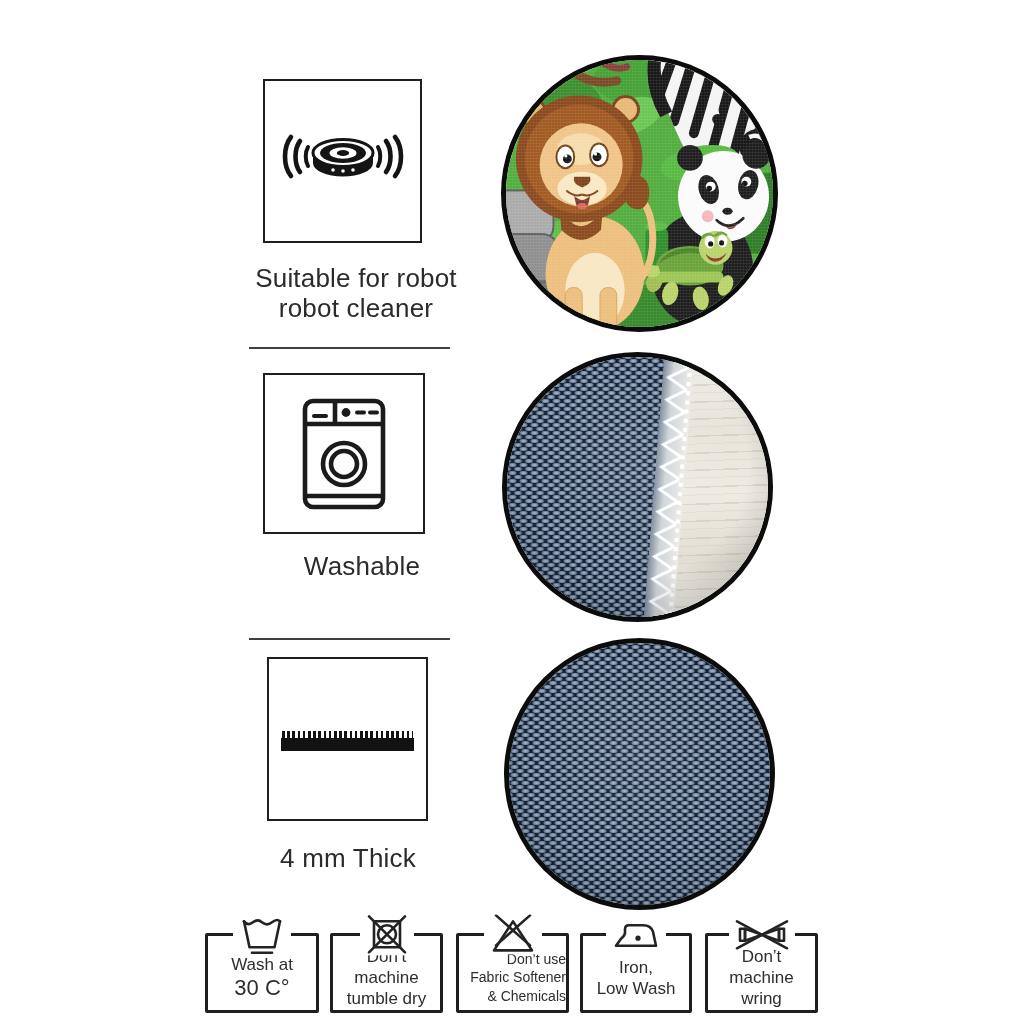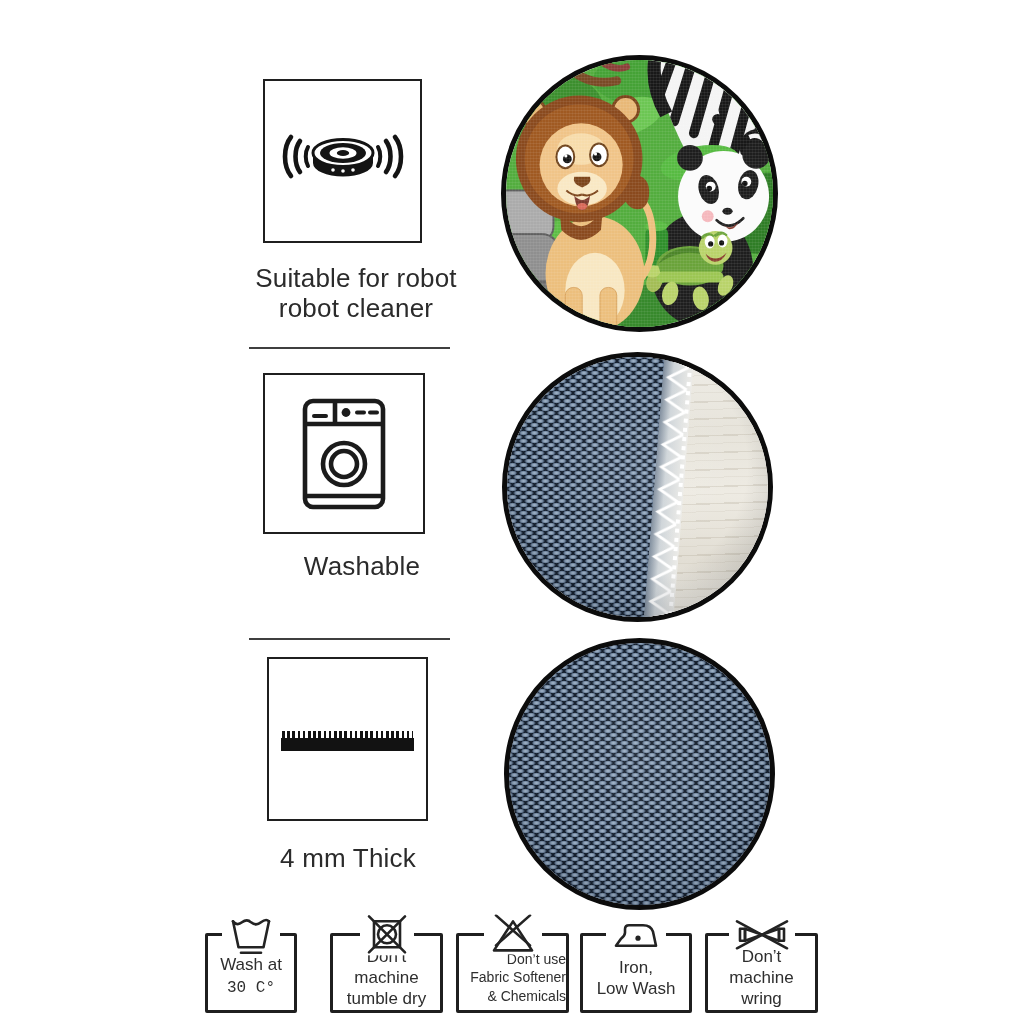--- a/index.html
+++ b/index.html
@@ -54,31 +54,31 @@
 
   .stitch{position:absolute;left:147px;top:-5%;height:110%;width:30px;transform:rotate(4.5deg);}
 
   .fabric-grain{position:absolute;inset:0;
     background:repeating-linear-gradient(0deg,rgba(255,255,255,.07) 0 1px,transparent 1px 3px),
                repeating-linear-gradient(90deg,rgba(255,255,255,.05) 0 1px,transparent 1px 3px);}
 
   
   .badge{position:absolute;top:912px;height:80px;border:3.5px solid #1f1f1f;border-radius:2px;
          background:#fff;box-sizing:border-box;}
-  #badge1{left:205px;width:92px;}
+  #badge1{left:205px;width:114px;}
   #badge2{left:330px;width:113px;}
   #badge3{left:456px;width:113px;}
   #badge4{left:580px;width:112px;}
   #badge5{left:705px;width:113px;}
   .bicon{position:absolute;left:50%;top:0;transform:translate(-50%,-54%);
          background:#fff;padding:0 6px;line-height:0;}
   .btext{display:flex;flex-direction:column;justify-content:center;align-items:center;
          height:100%;box-sizing:border-box;padding-top:9px;
          font-size:17px;line-height:21px;text-align:center;color:#2e2e2e;}
-  #badge1 .line-big{font-size:16px;line-height:26px;font-family:Liberation Mono, monospace;}
+  #badge1 .line-big{font-size:22px;line-height:26px;}
   #badge3 .btext{font-size:14px;line-height:18.5px;align-items:flex-end;}
   .bstroke{fill:none;stroke:#232323;stroke-width:2.6;stroke-linecap:round;stroke-linejoin:round;}
 </style>
 </head>
 <body>
 
 <div id="canvas">
 
   <div class="fbox" id="fbox1">
     <svg width="122" height="66" viewBox="0 0 122 66">

